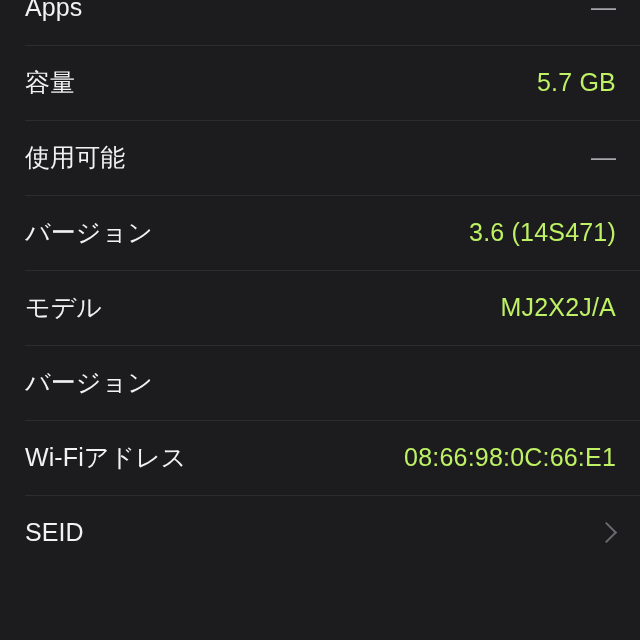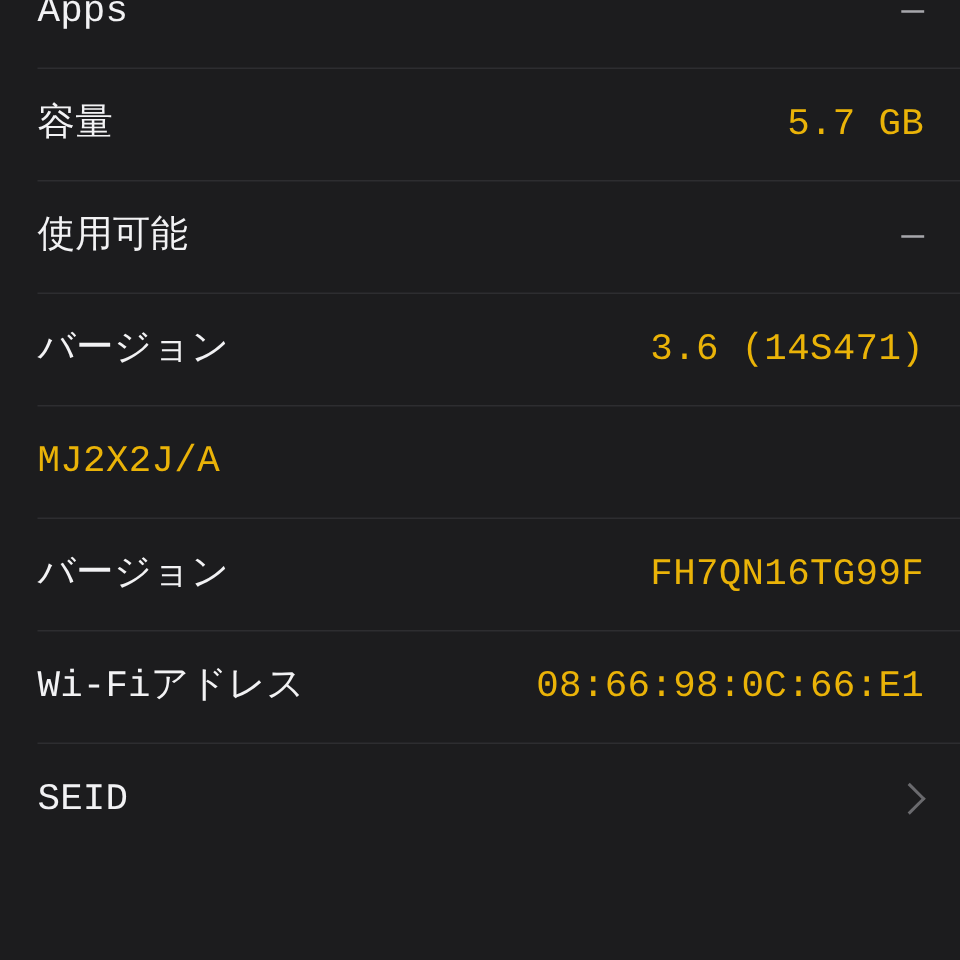--- a/index.html
+++ b/index.html
@@ -14,21 +14,20 @@
     font-family: "Liberation Sans", "DejaVu Sans", sans-serif;
     -webkit-font-smoothing: antialiased;
   }
 
   #screen {
     position: relative;
     width: 640px;
     height: 640px;
     background: #1c1c1e;
     overflow: hidden;
-    font-family: Liberation Mono, monospace;
   }
 
   
   #info-list {
     position: absolute;
     top: -30px;      
     left: 0;
     right: 0;
   }
 
@@ -56,21 +55,21 @@
   .row-label {
     color: #f2f2f4;
     font-size: 25px;
     font-weight: 400;
     letter-spacing: 0.1px;
     line-height: 1;
     white-space: nowrap;
   }
 
   .row-value {
-    color: #eab308;
+    color: #bef264;
     font-size: 25px;
     font-weight: 400;
     letter-spacing: 0.2px;
     line-height: 1;
     white-space: nowrap;
     text-align: right;
   }
 
   .row-value.dash {
     color: #a6a6ab;
@@ -120,29 +119,27 @@
           <span class="row-value dash">—</span>
         </span>
       </div>
       <div class="row">
         <span class="row-label">バージョン</span>
         <span class="row-right">
           <span class="row-value">3.6 (14S471)</span>
         </span>
       </div>
       <div class="row">
+        <span class="row-label">モデル</span>
         <span class="row-right">
           <span class="row-value">MJ2X2J/A</span>
         </span>
       </div>
       <div class="row">
         <span class="row-label">バージョン</span>
-        <span class="row-right">
-          <span class="row-value">FH7QN16TG99F</span>
-        </span>
       </div>
       <div class="row">
         <span class="row-label">Wi-Fiアドレス</span>
         <span class="row-right">
           <span class="row-value">08:66:98:0C:66:E1</span>
         </span>
       </div>
       <div class="row has-chevron">
         <span class="row-label">SEID</span>
         <span class="row-right">

